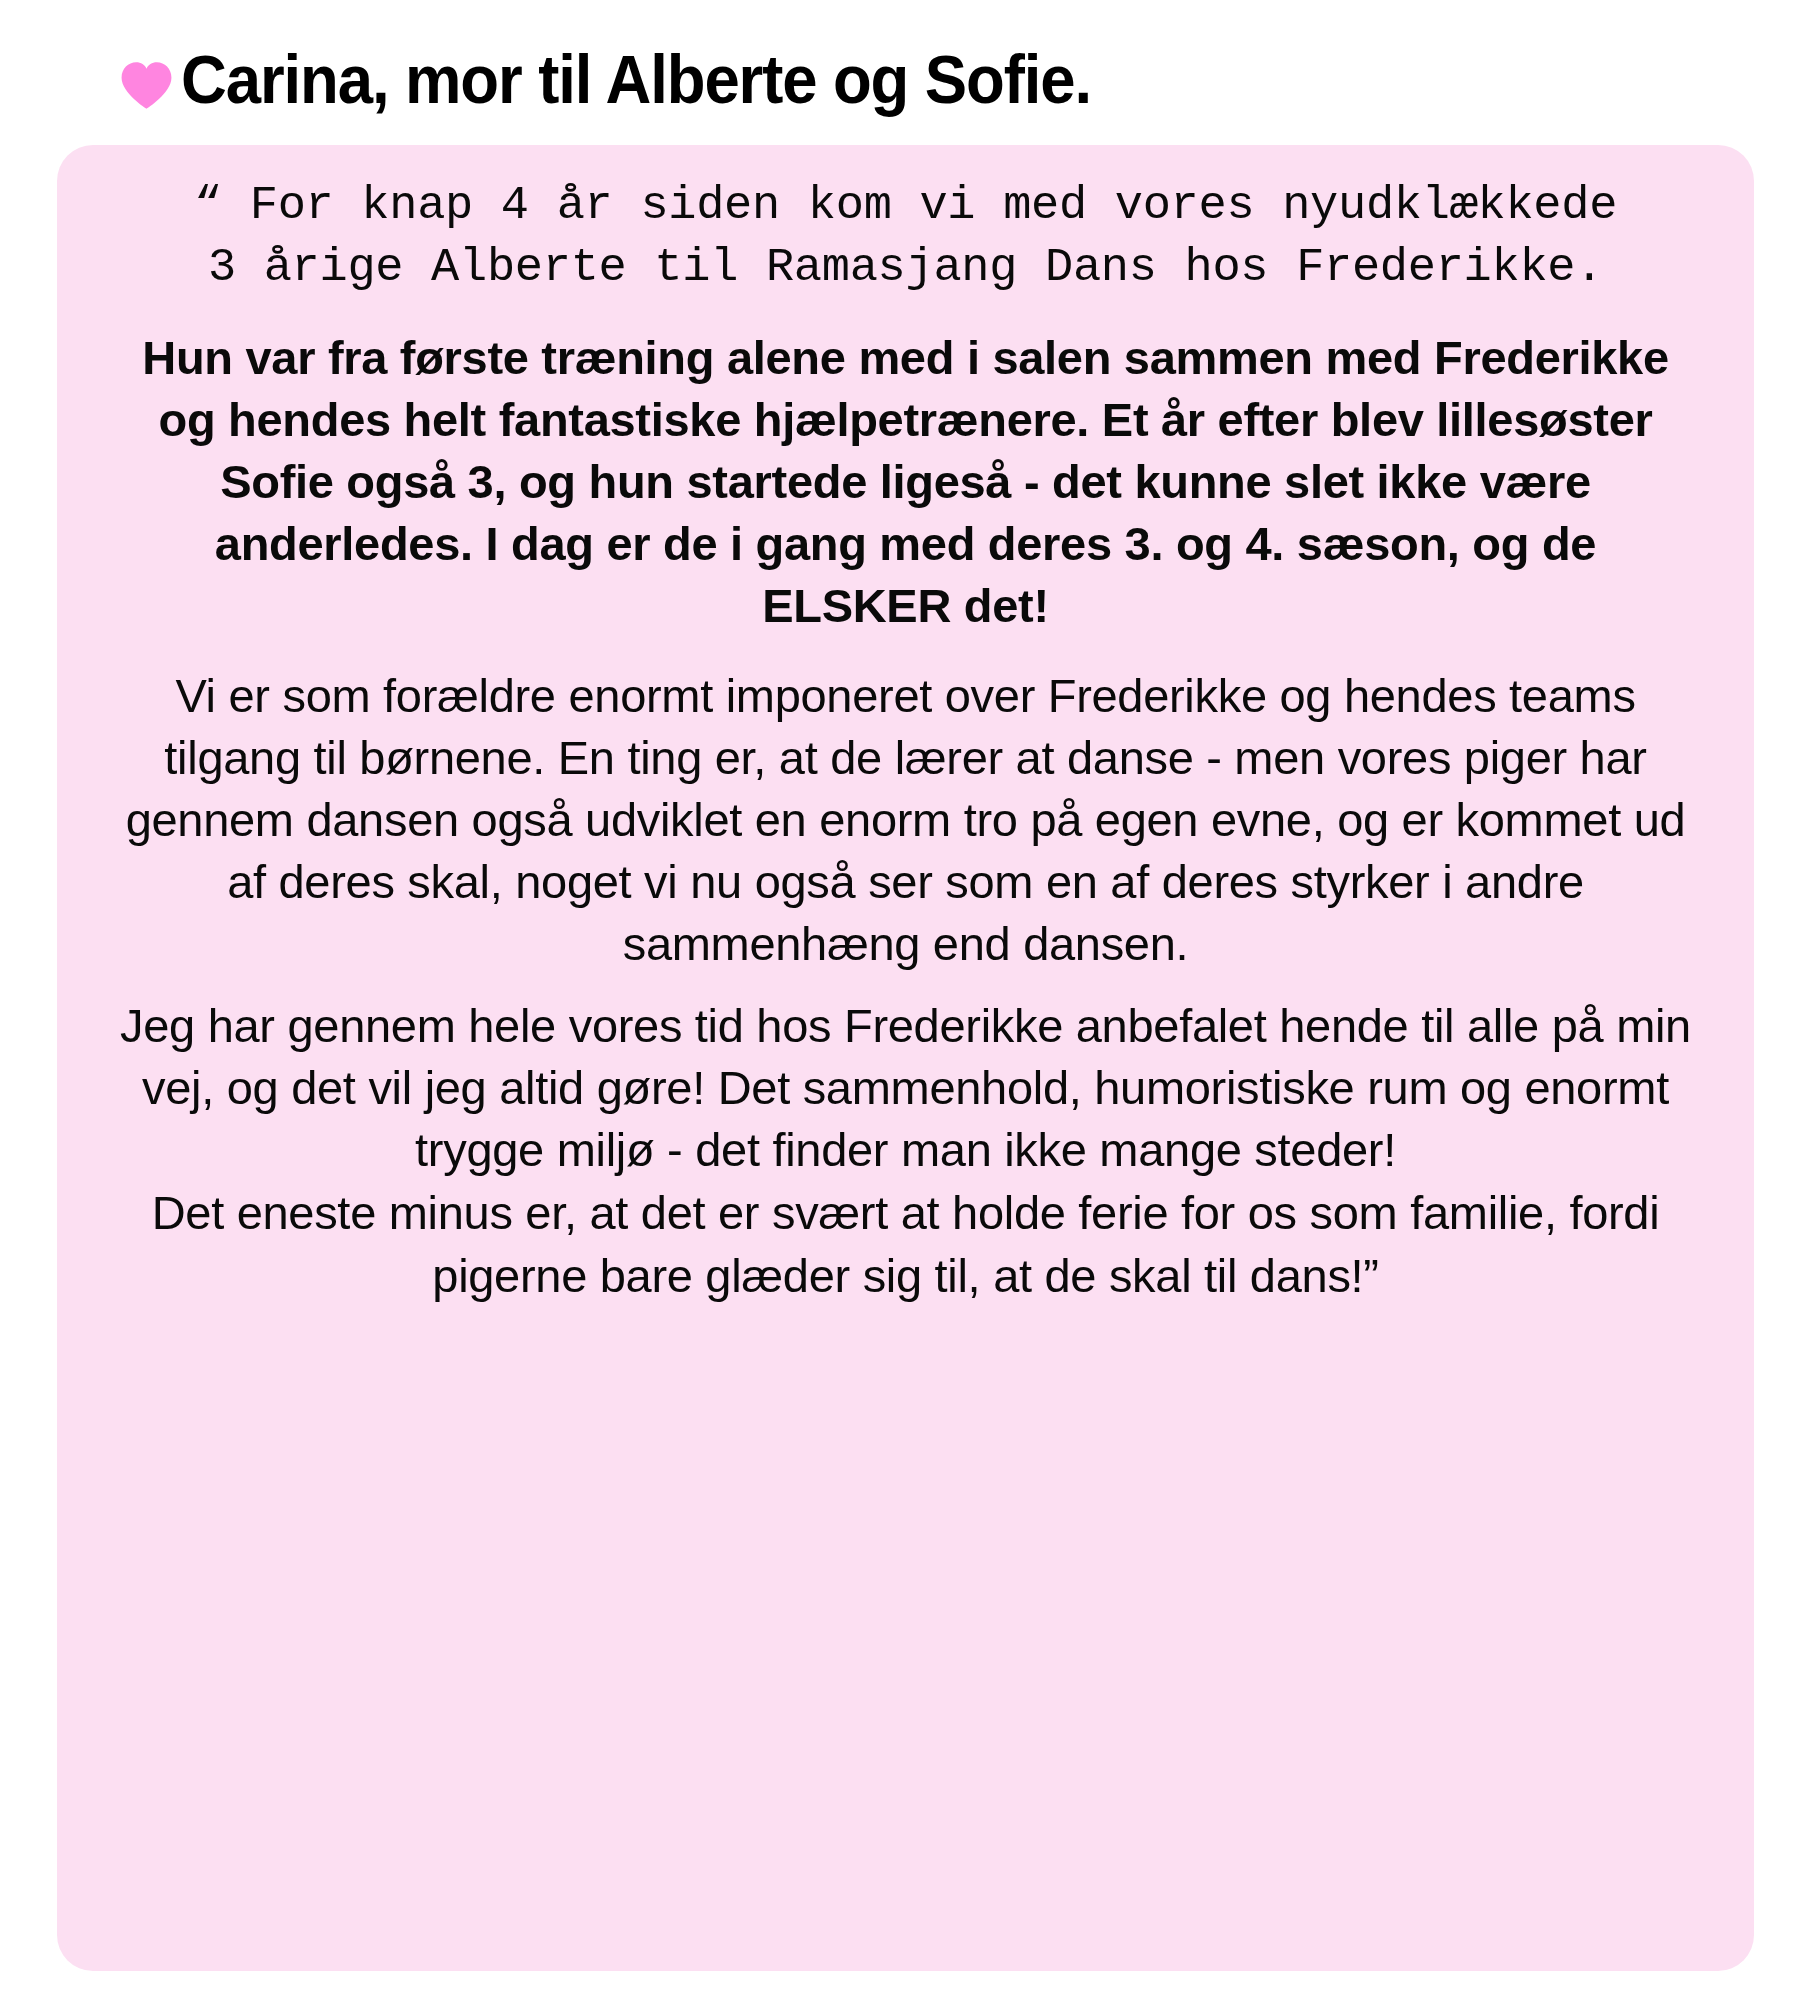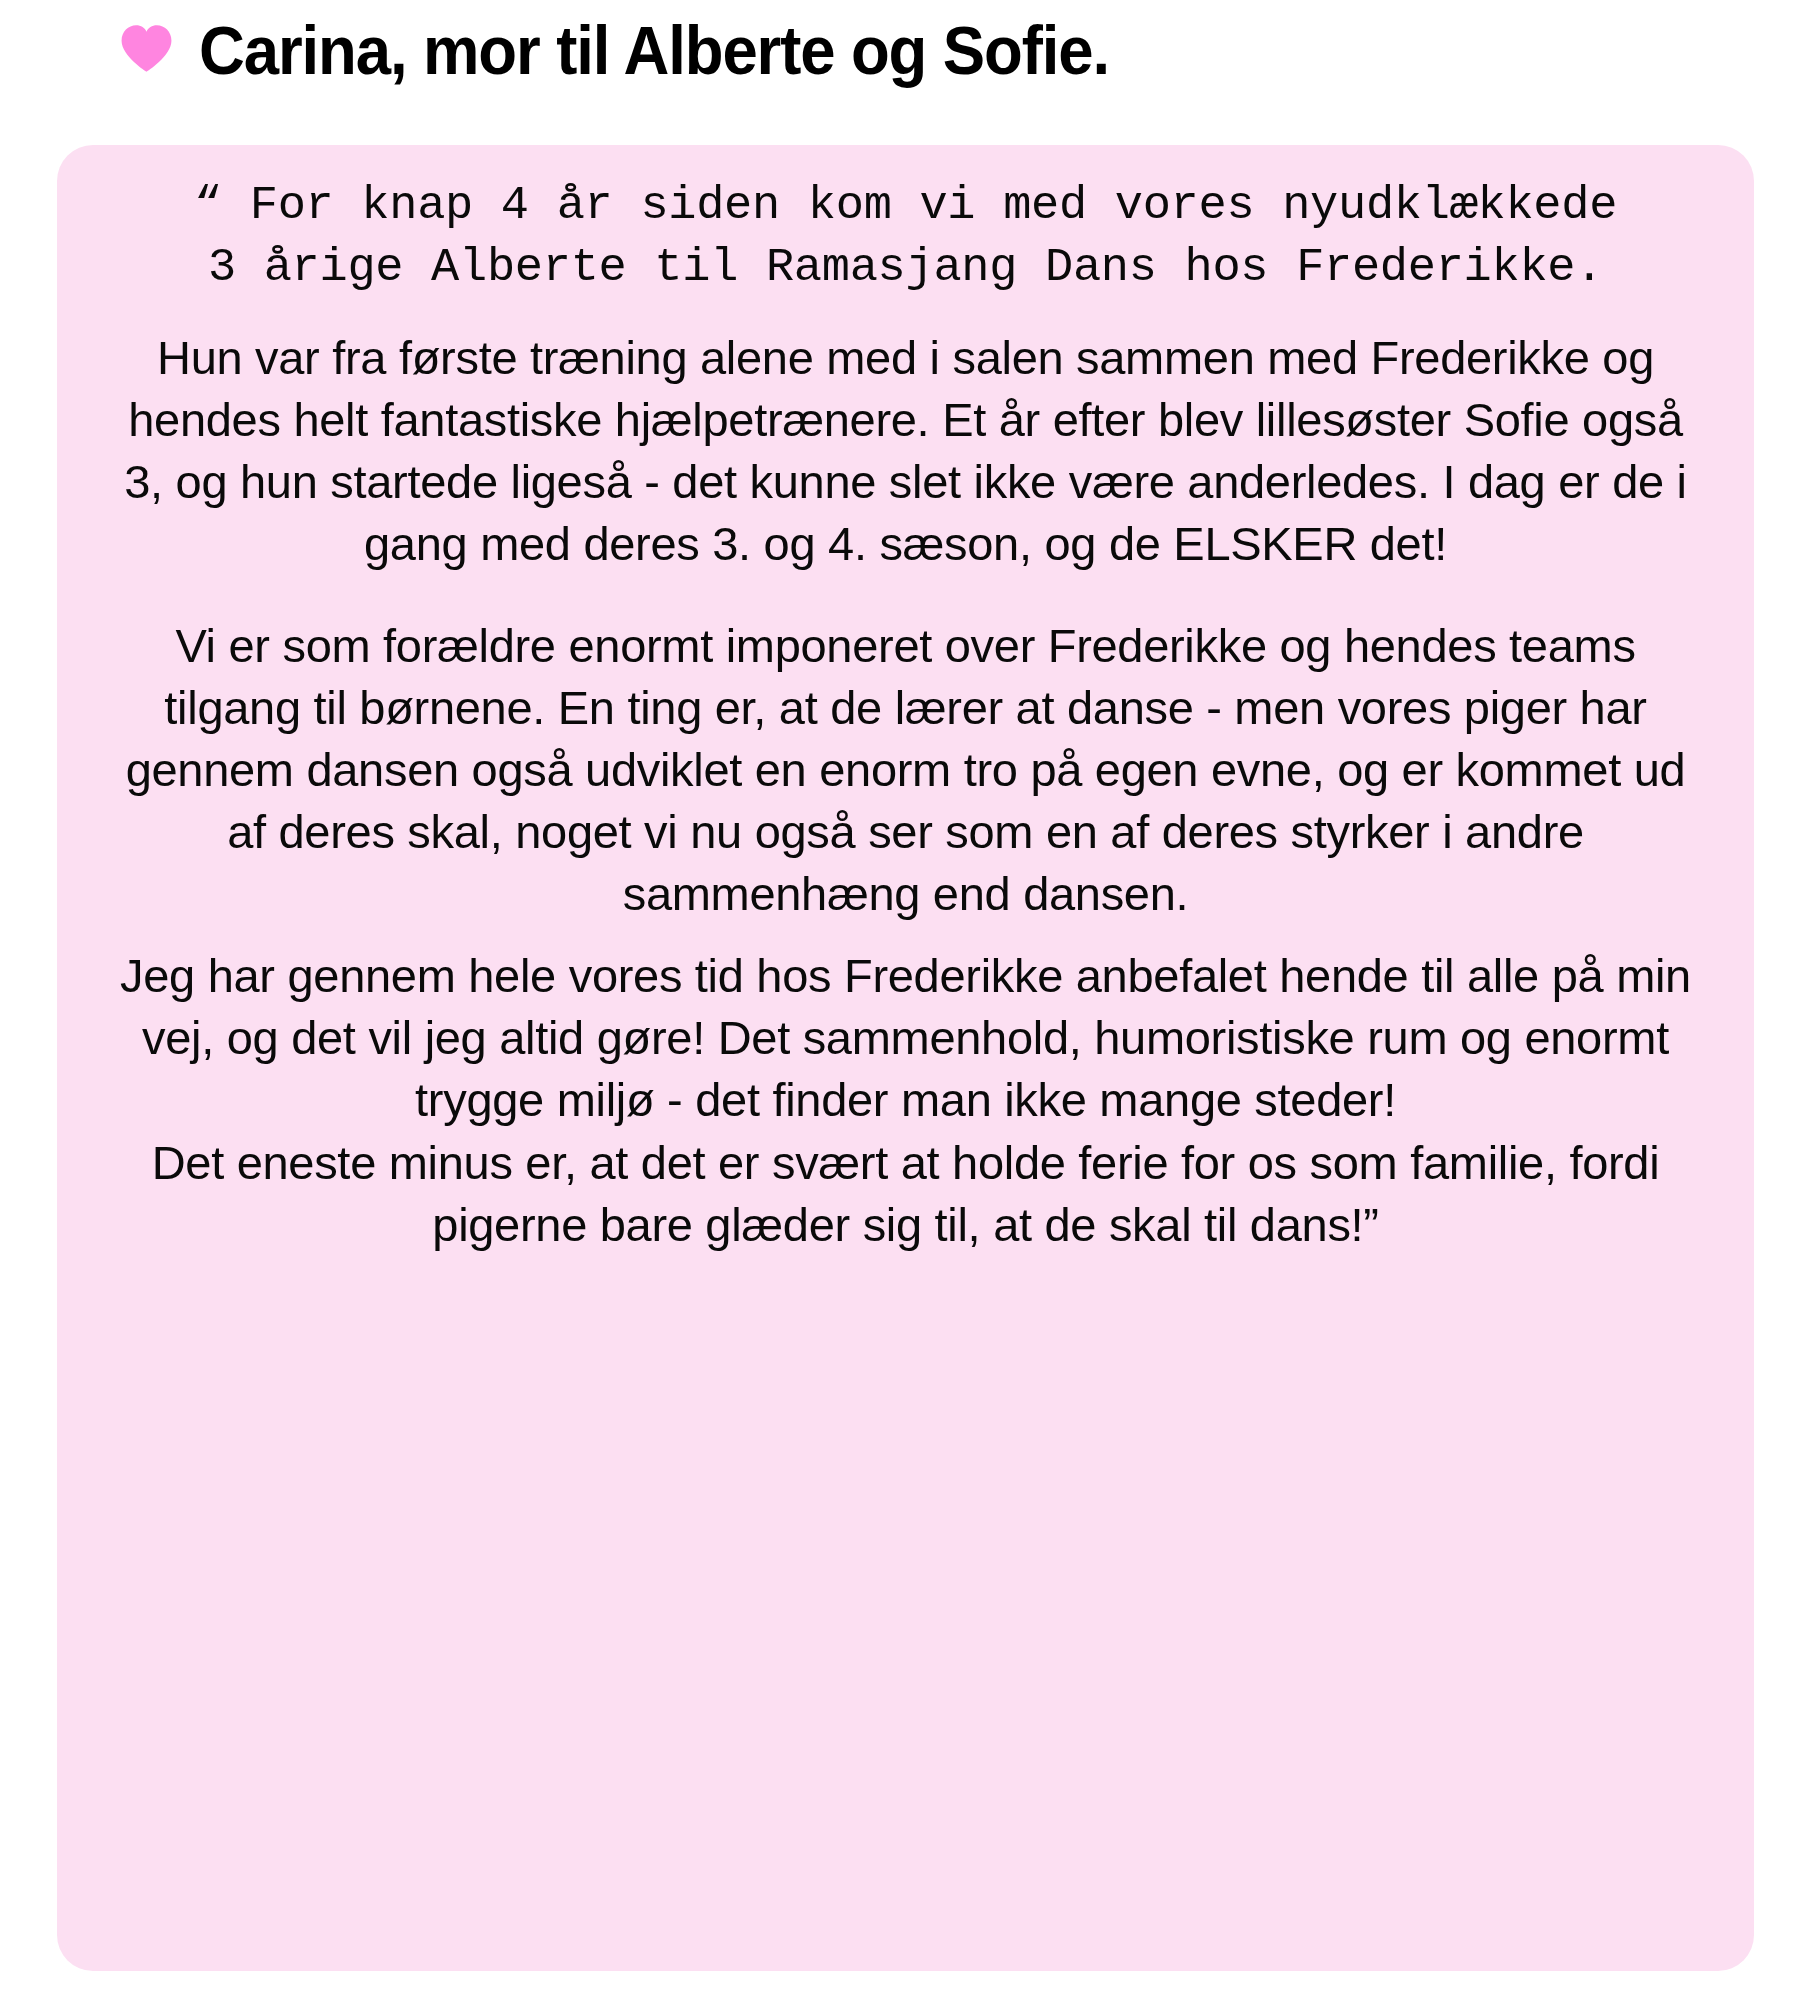--- a/index.html
+++ b/index.html
@@ -21,22 +21,22 @@
     height: 2013px;
     box-sizing: border-box;
   }
 
   
   .testimonial-heading {
     position: absolute;
     left: 118px;
     top: 15.7px;
     display: flex;
-    align-items: flex-start;
-    gap: 24px;
+    align-items: flex-end;
+    gap: 6px;
     height: 98px;
   }
 
   .heart-icon {
     display: block;
     width: 57px;
     height: 57px;
     flex: 0 0 auto;
     margin-top: 4.7px;
   }
@@ -87,21 +87,21 @@
     text-align: center;
     white-space: pre-wrap;
   }
 
   .quote-paragraph:last-child {
     margin-bottom: 0;
   }
 
   
   .quote-paragraph.p-1 { margin-bottom: 28px; font-family: Liberation Mono, monospace; }
-  .quote-paragraph.p-2 { margin-bottom: 40px; }
+  .quote-paragraph.p-2 { margin-bottom: 28px; font-weight: bold; }
   .quote-paragraph.p-3 { margin-bottom: 20px; }
   .quote-paragraph.p-4 { margin-bottom: 28px; }
   .quote-paragraph.p-5 { margin-bottom: 1px; }
   .quote-paragraph.p-6 { margin-bottom: 4px; }
 </style>
 </head>
 <body>
 
 <div class="testimonial-page">
 

